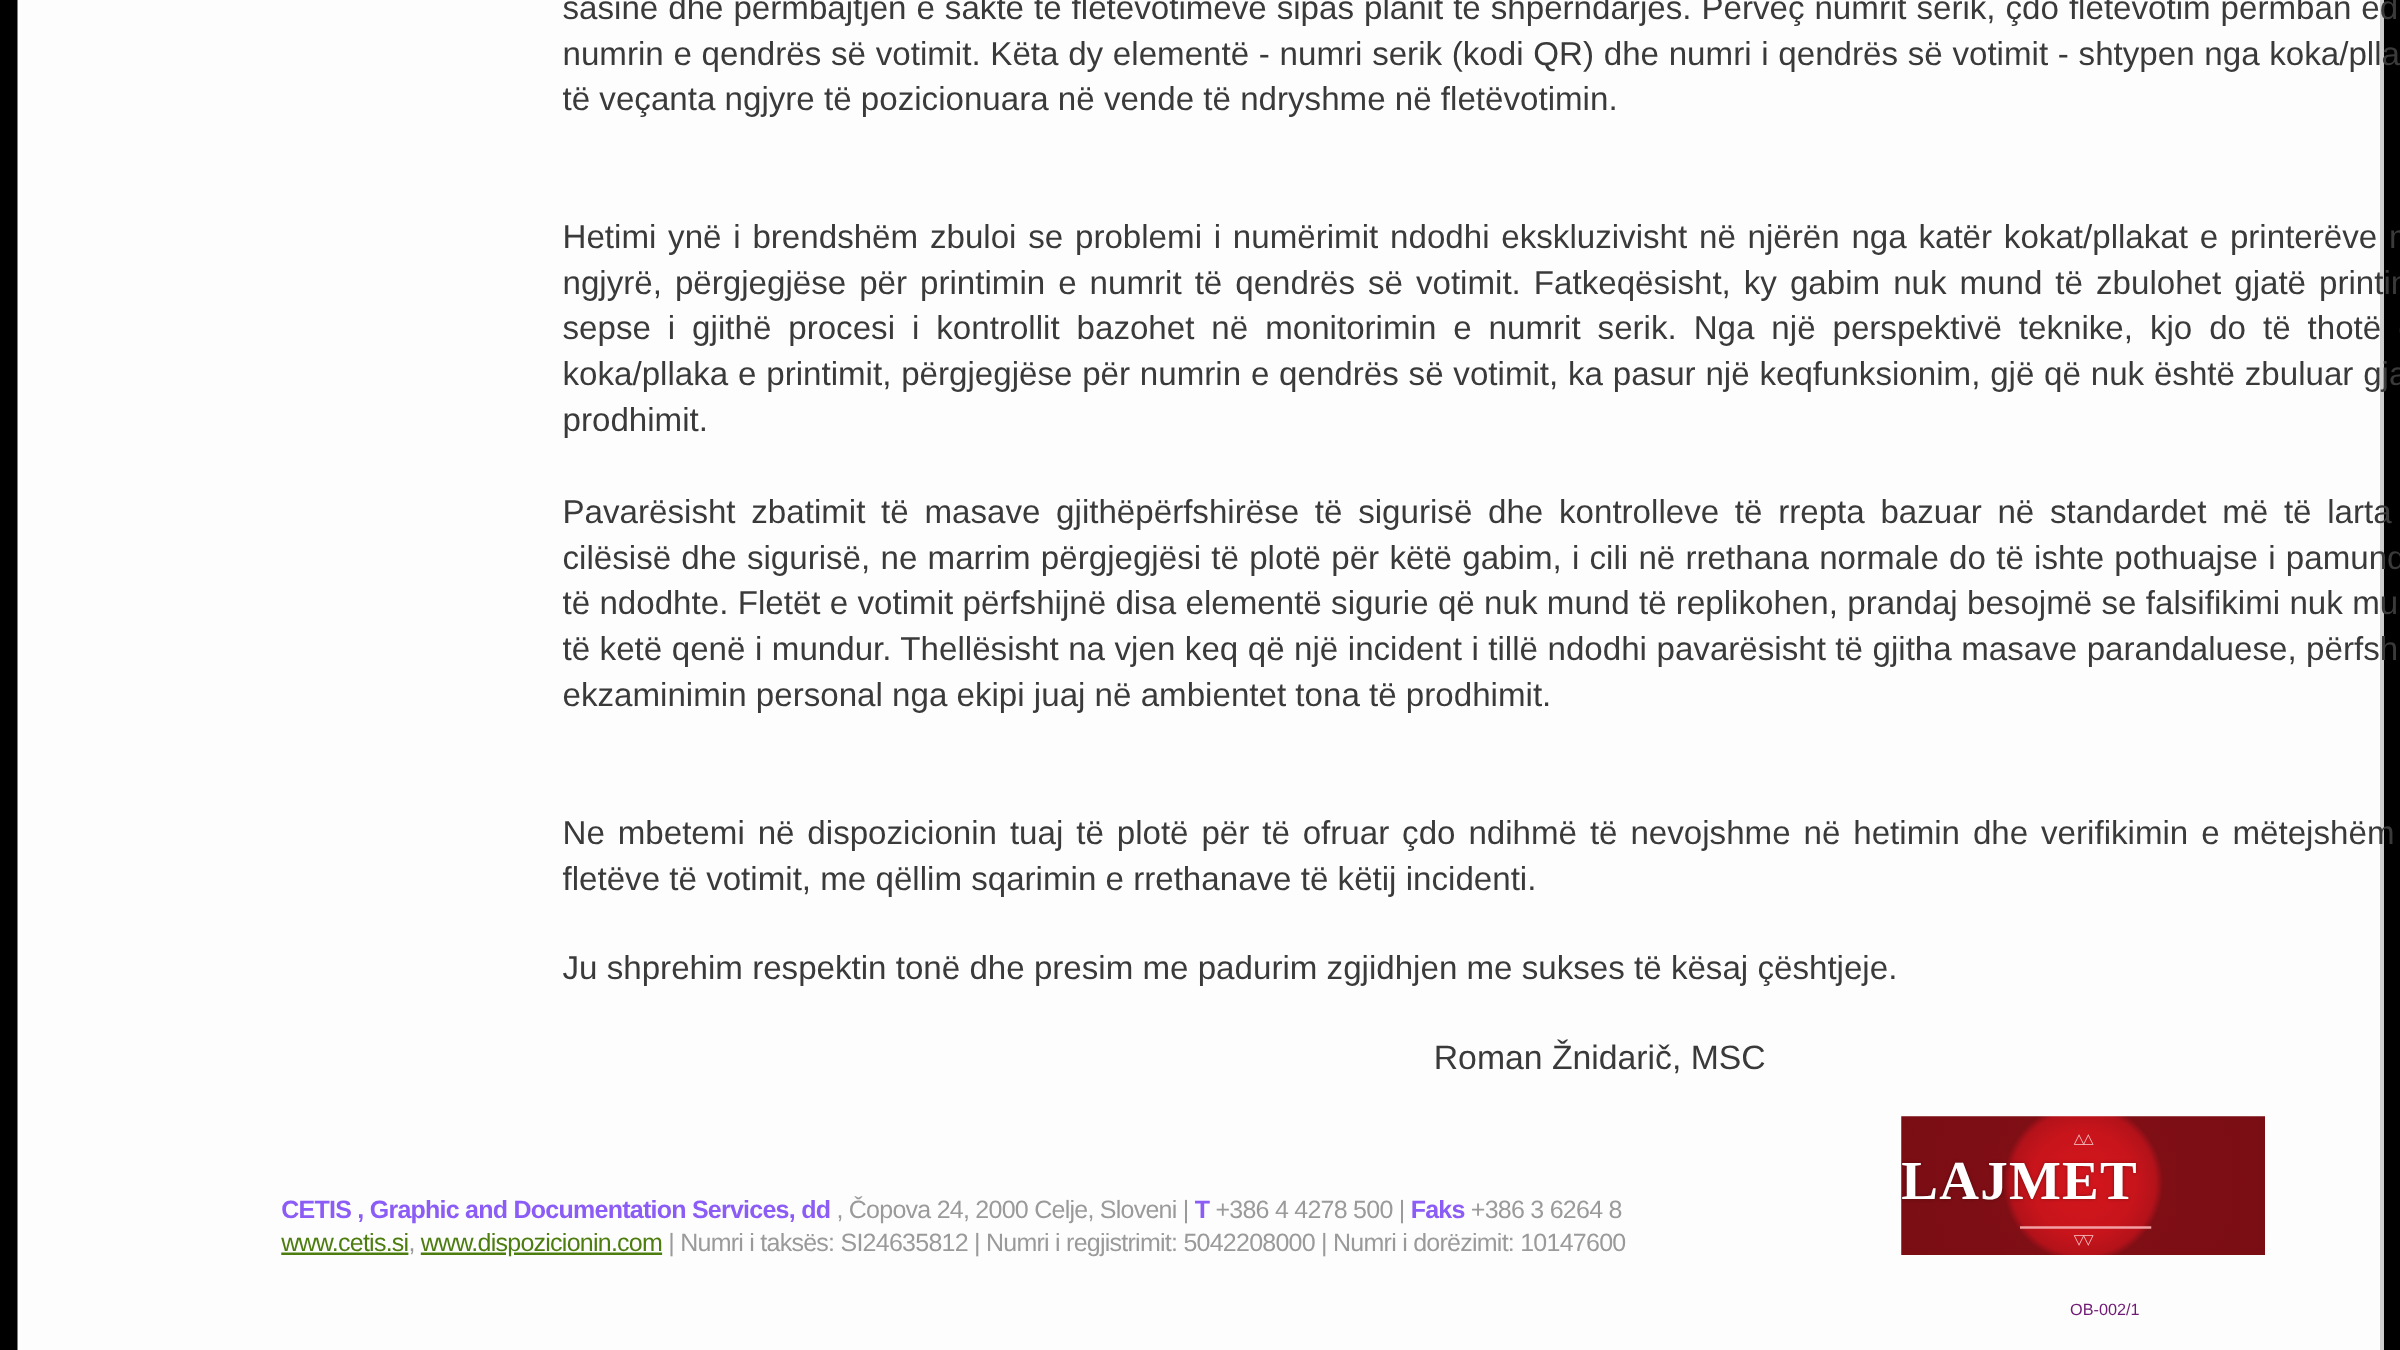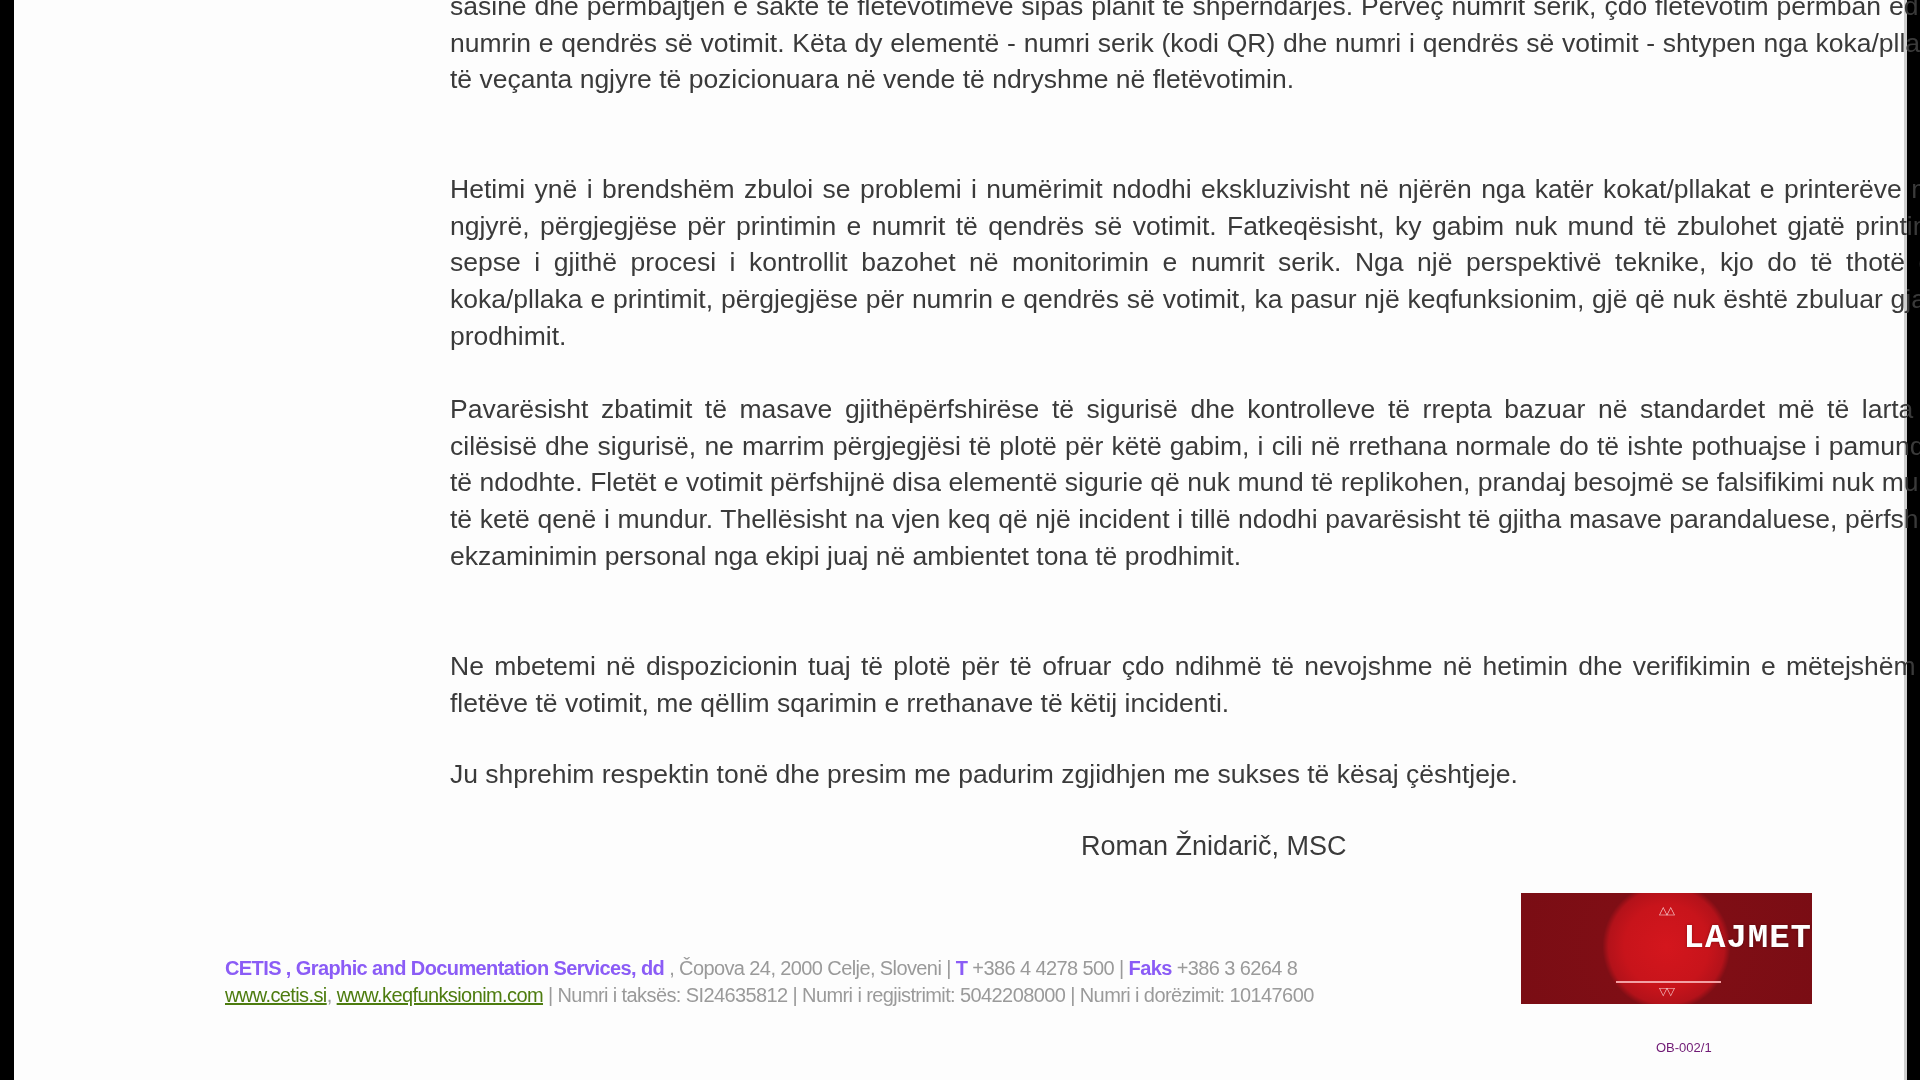--- a/index.html
+++ b/index.html
@@ -39,22 +39,22 @@
   .page-code {
     position:absolute; left:1656px; top:1040px; font-size:13px; color:#701a75;
     filter:blur(0.5px);
   }
   .logo {
     position:absolute; left:1521px; top:893px; width:291px; height:111px;
     background:radial-gradient(circle at 50% 48%, #d4161d 0, #c8141b 42px, #b3121a 58px, #7f0e15 64px, #7a0d14 100%);
     overflow:hidden;
   }
   .logo-text {
-    position:absolute; left:0; width:100%; top:26px; text-align:right;
-    font-family:Liberation Mono, monospace; font-weight:bold; font-size:34px;
+    position:absolute; left:0; width:100%; top:26px; text-align:left;
+    font-family:Liberation Serif, serif; font-weight:bold; font-size:44px;
     letter-spacing:1px; color:#ffffff;
     text-shadow:0 0 3px rgba(0,0,0,0.35);
   }
   .logo-line { position:absolute; left:95px; width:105px; top:88px; height:2px; background:#f3a0a4; }
   .logo-tri { position:absolute; left:0; width:100%; text-align:center; color:#f6c9cb; font-size:11px; letter-spacing:-1px; }
   .tri-top { top:11px; }
   .tri-bot { top:92px; }
 </style>
 </head>
 <body>
@@ -62,27 +62,27 @@
 <div class="page">
 
   <div class="body-text">
     <p class="p body-text" id="p1" style="left:211px;">sasinë dhe përmbajtjen e saktë të fletëvotimeve sipas planit të shpërndarjes. Përveç numrit serik, çdo fletëvotim përmban edhe numrin e qendrës së votimit. Këta dy elementë - numri serik (kodi QR) dhe numri i qendrës së votimit - shtypen nga koka/pllaka të veçanta ngjyre të pozicionuara në vende të ndryshme në fletëvotimin.</p>
     <p class="p body-text" id="p2" style="left:211px;">Hetimi ynë i brendshëm zbuloi se problemi i numërimit ndodhi ekskluzivisht në njërën nga katër kokat/pllakat e printerëve me ngjyrë, përgjegjëse për printimin e numrit të qendrës së votimit. Fatkeqësisht, ky gabim nuk mund të zbulohet gjatë printimit sepse i gjithë procesi i kontrollit bazohet në monitorimin e numrit serik. Nga një perspektivë teknike, kjo do të thotë që koka/pllaka e printimit, përgjegjëse për numrin e qendrës së votimit, ka pasur një keqfunksionim, gjë që nuk është zbuluar gjatë prodhimit.</p>
     <p class="p body-text" id="p3" style="left:211px;">Pavarësisht zbatimit të masave gjithëpërfshirëse të sigurisë dhe kontrolleve të rrepta bazuar në standardet më të larta të cilësisë dhe sigurisë, ne marrim përgjegjësi të plotë për këtë gabim, i cili në rrethana normale do të ishte pothuajse i pamundur të ndodhte. Fletët e votimit përfshijnë disa elementë sigurie që nuk mund të replikohen, prandaj besojmë se falsifikimi nuk mund të ketë qenë i mundur. Thellësisht na vjen keq që një incident i tillë ndodhi pavarësisht të gjitha masave parandaluese, përfshirë ekzaminimin personal nga ekipi juaj në ambientet tona të prodhimit.</p>
     <p class="p body-text" id="p4" style="left:211px;">Ne mbetemi në dispozicionin tuaj të plotë për të ofruar çdo ndihmë të nevojshme në hetimin dhe verifikimin e mëtejshëm të fletëve të votimit, me qëllim sqarimin e rrethanave të këtij incidenti.</p>
     <p class="p body-text" id="p5" style="left:211px;">Ju shprehim respektin tonë dhe presim me padurim zgjidhjen me sukses të kësaj çështjeje.</p>
   </div>
 
-  <div class="signature" style="left:1067px;">
+  <div class="signature" style="left:1133px;">
     <div>Roman Žnidarič, MSC</div>
   </div>
 
   <div class="footer" style="left:211px;">
     <div><b>CETIS , Graphic and Documentation Services, dd</b><span> , Čopova 24, 2000 Celje, Sloveni | </span><b>T</b><span> +386 4 4278 500 | </span><b>Faks</b><span> +386 3 6264 8</span></div>
-    <div><a>www.cetis.si</a>, <a>www.keqfunksionim.com</a><span> | Numri i taksës: SI24635812 | Numri i regjistrimit: 5042208000 | Numri i dorëzimit: 10147600</span></div>
+    <div><a>www.cetis.si</a>, <a>www.dispozicionin.com</a><span> | Numri i taksës: SI24635812 | Numri i regjistrimit: 5042208000 | Numri i dorëzimit: 10147600</span></div>
   </div>
 
   <div class="page-code" style="left:1642px;">OB-002/1</div>
 </div>
 
 <div class="logo">
   <div class="logo-tri tri-top">△△</div>
   <div class="logo-text">LAJMET</div>
   <div class="logo-line"></div>
   <div class="logo-tri tri-bot">▽▽</div>

